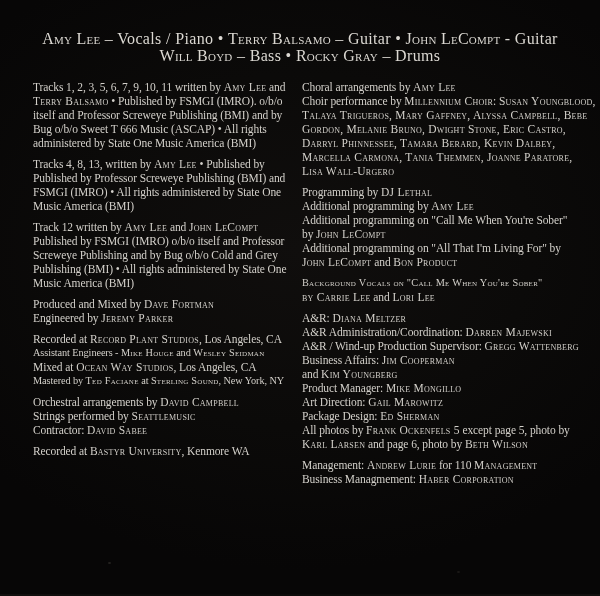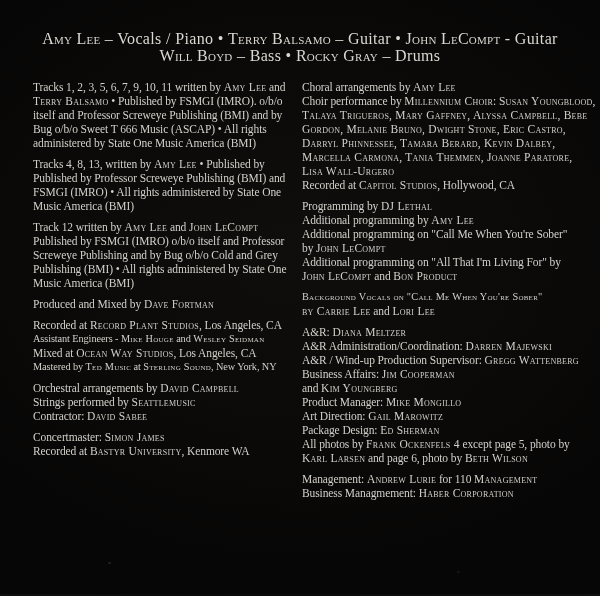--- a/index.html
+++ b/index.html
@@ -50,42 +50,41 @@
       </div>
       <div class="para">
         <div class="ln flow">Tracks 4, 8, 13,  written by <span class="sc">Amy Lee</span> • Published by Published by Professor Screweye Publishing (BMI) and FSMGI (IMRO) • All rights administered by State One Music America (BMI)</div>
       </div>
       <div class="para">
         <div class="ln">Track 12 written by <span class="sc">Amy Lee</span> and <span class="sc">John LeCompt</span></div>
         <div class="ln flow">Published by FSMGI (IMRO) o/b/o itself and Professor Screweye Publishing and by Bug o/b/o Cold and Grey Publishing (BMI) • All rights administered by State One Music America (BMI)</div>
       </div>
       <div class="para">
         <div class="ln">Produced and Mixed by <span class="sc">Dave Fortman</span></div>
+        <div class="ln">Engineered by <span class="sc">Jeremy Parker</span></div>
       </div>
       <div class="para">
         <div class="ln">Recorded at <span class="sc">Record Plant Studios</span>, Los Angeles, CA</div>
         <div class="ln sm">Assistant Engineers - <span class="sc">Mike Houge</span> and <span class="sc">Wesley Seidman</span></div>
         <div class="ln">Mixed at <span class="sc">Ocean Way Studios</span>, Los Angeles, CA</div>
-        <div class="ln sm">Mastered by <span class="sc">Ted Music</span> at <span class="sc">Sterling Sound</span>, New York, NY</div>
+        <div class="ln sm">Mastered by <span class="sc">Ted Faciane</span> at <span class="sc">Sterling Sound</span>, New York, NY</div>
       </div>
       <div class="para">
         <div class="ln">Orchestral arrangements by <span class="sc">David Campbell</span></div>
         <div class="ln">Strings performed by <span class="sc">Seattlemusic</span></div>
         <div class="ln">Contractor: <span class="sc">David Sabee</span></div>
       </div>
       <div class="para">
-        <div class="ln">Concertmaster: <span class="sc">Simon James</span></div>
         <div class="ln">Recorded at <span class="sc">Bastyr University</span>, Kenmore WA</div>
       </div>
     </div>
   <div class="col right">
       <div class="para">
         <div class="ln">Choral arrangements by <span class="sc">Amy Lee</span></div>
         <div class="ln flow">Choir performance by <span class="sc">Millennium Choir</span>:  <span class="sc">Susan Youngblood, Talaya Trigueros, Mary Gaffney, Alyssa Campbell, Bebe Gordon, Melanie Bruno, Dwight Stone, Eric Castro, Darryl Phinnessee, Tamara Berard, Kevin Dalbey, Marcella Carmona, Tania Themmen, Joanne Paratore, Lisa Wall-Urgero</span></div>
-        <div class="ln">Recorded at <span class="sc">Capitol Studios</span>, Hollywood, CA</div>
       </div>
       <div class="para">
         <div class="ln">Programming by <span class="sc">DJ Lethal</span></div>
         <div class="ln">Additional programming by <span class="sc">Amy Lee</span></div>
         <div class="ln">Additional programming on "Call Me When You're Sober"</div>
         <div class="ln">by <span class="sc">John LeCompt</span></div>
         <div class="ln">Additional programming on "All That I'm Living For" by</div>
         <div class="ln"><span class="sc">John LeCompt</span> and <span class="sc">Bon Product</span></div>
       </div>
       <div class="para">
@@ -94,21 +93,21 @@
       </div>
       <div class="para">
         <div class="ln">A&amp;R: <span class="sc">Diana Meltzer</span></div>
         <div class="ln">A&amp;R Administration/Coordination: <span class="sc">Darren Majewski</span></div>
         <div class="ln flow">A&amp;R / Wind-up Production Supervisor: <span class="sc">Gregg Wattenberg</span></div>
         <div class="ln">Business Affairs: <span class="sc">Jim Cooperman</span></div>
         <div class="ln">and <span class="sc">Kim Youngberg</span></div>
         <div class="ln">Product Manager: <span class="sc">Mike Mongillo</span></div>
         <div class="ln">Art Direction: <span class="sc">Gail Marowitz</span></div>
         <div class="ln">Package Design: <span class="sc">Ed Sherman</span></div>
-        <div class="ln flow">All photos by <span class="sc">Frank Ockenfels 4</span> except page 5, photo by <span class="sc">Karl Larsen</span> and page 6, photo by <span class="sc">Beth Wilson</span></div>
+        <div class="ln flow">All photos by <span class="sc">Frank Ockenfels 5</span> except page 5, photo by <span class="sc">Karl Larsen</span> and page 6, photo by <span class="sc">Beth Wilson</span></div>
       </div>
       <div class="para">
         <div class="ln">Management: <span class="sc">Andrew Lurie</span> for 110 <span class="sc">Management</span></div>
         <div class="ln">Business Managmement: <span class="sc">Haber Corporation</span></div>
       </div>
     </div>
 
   <div class="speck s1"></div>
   <div class="speck s2"></div>
   <div class="speck s3"></div>

